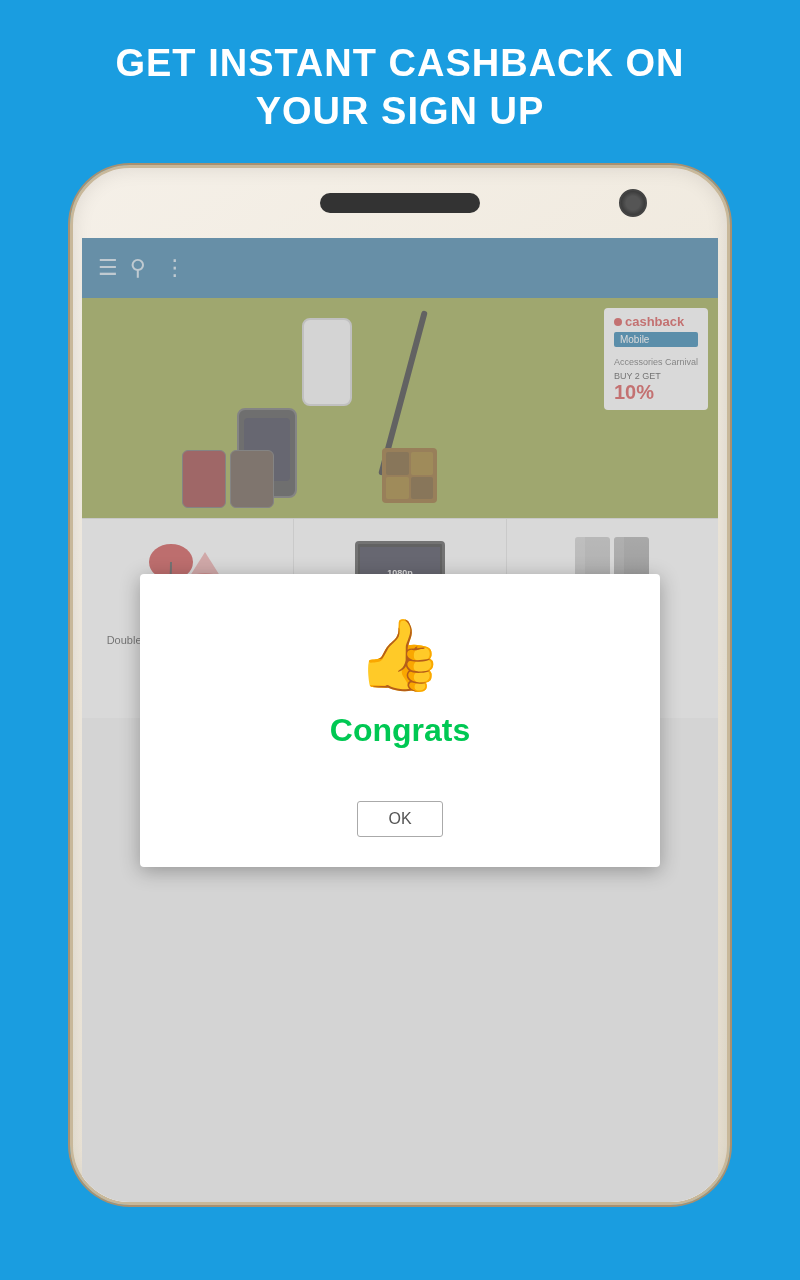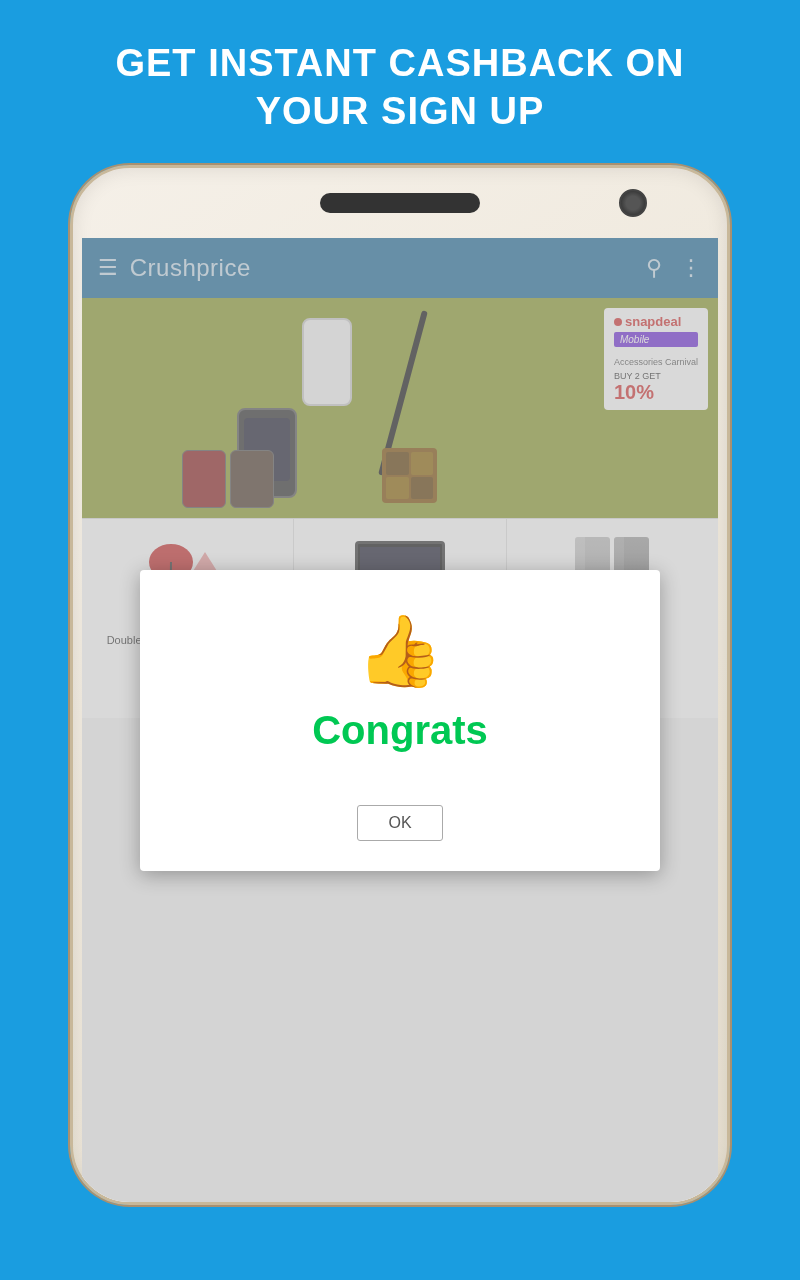--- a/index.html
+++ b/index.html
@@ -180,21 +180,21 @@
     }
 
     .thumbs-up-icon {
       font-size: 70px;
       margin-bottom: 16px;
       color: #2979ff;
     }
 
     .congrats-text {
       color: #00c853;
-      font-size: 40px;
+      font-size: 32px;
       font-weight: bold;
       margin-bottom: 16px;
     }
 
     .bonus-text {
       font-size: 18px;
       color: #333;
       line-height: 1.5;
     }
 
@@ -309,21 +309,20 @@
 
     <div class="phone-top-bar">
       <div class="phone-speaker"></div>
       <div class="phone-camera"></div>
     </div>
 
     <div class="phone-screen">
 
       <div class="app-bar">
         <span class="menu-icon">☰</span>
-        <span class="app-title">Crushprice</span>
         <div class="app-bar-icons">
           <span class="app-bar-icon">⚲</span>
           <span class="app-bar-icon">⋮</span>
         </div>
       </div>
 
       <div class="banner-area">
 
         <div class="banner-selfie-stick"></div>
 
@@ -345,23 +344,23 @@
             <div style="background:#5d3800;border-radius:2px;"></div>
             <div style="background:#8b6300;border-radius:2px;"></div>
             <div style="background:#8b6300;border-radius:2px;"></div>
             <div style="background:#5d3800;border-radius:2px;"></div>
           </div>
         </div>
 
         <div style="position:absolute; right:10px; top:10px; background:white; border-radius:4px; padding:6px 10px;">
           <div style="color:#d32f2f;font-size:13px;font-weight:bold;display:flex;align-items:center;gap:3px;">
             <div style="width:8px;height:8px;background:#d32f2f;border-radius:50%;"></div>
-            <span>snapdeal</span>
+            <span>cashback</span>
           </div>
-          <div style="background:#6d28d9;color:white;font-size:10px;padding:2px 6px;border-radius:2px;margin-top:3px;font-style:italic;">Mobile</div>
+          <div style="background:#0369a1;color:white;font-size:10px;padding:2px 6px;border-radius:2px;margin-top:3px;">Mobile</div>
           <div style="font-size:9px;color:#555;margin-top:10px;">Accessories Carnival</div>
           <div style="font-size:9px;color:#333;margin-top:4px;">BUY 2 GET</div>
           <div style="color:#d32f2f;font-size:20px;font-weight:bold;">10%</div>
         </div>
       </div>
 
       <div class="modal-overlay">
         <div class="modal-box">
 
           <div class="thumbs-up-icon">👍</div>

